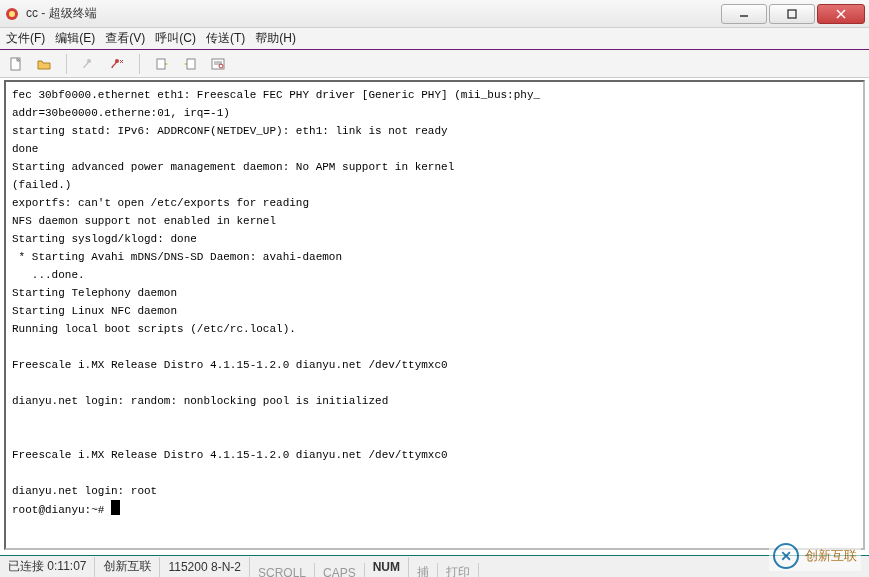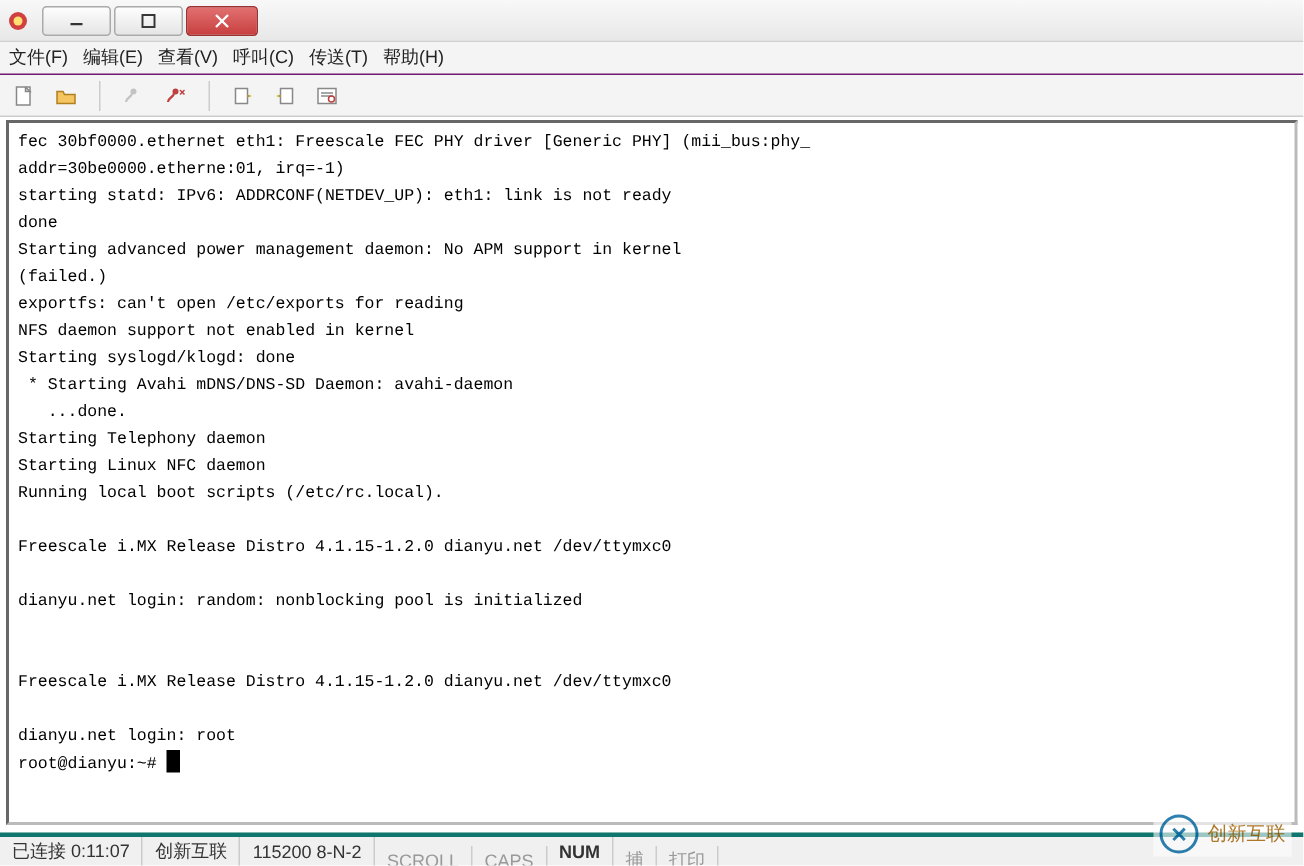--- a/index.html
+++ b/index.html
@@ -86,21 +86,21 @@
     width: 9px; height: 15px;
     background: #000;
     vertical-align: text-bottom;
     margin-bottom:1px;
   }
   
   .statusbar {
     position:absolute; bottom:0; left:0; right:0;
     height: 22px;
     background: #f0f0f0;
-    border-top: 3px solid #0f766e;
+    border-top: 1px solid #0f766e;
     display: flex; align-items:center;
     font-size: 12px;
     color: #333;
   }
   .status-cell {
     padding: 0 8px;
     border-right: 1px solid #ccc;
     height: 20px;
     display:flex;align-items:center;
   }
@@ -125,20 +125,21 @@
 </head>
 <body>
 
 <div class="titlebar">
   <span class="app-icon">
     <svg width="16" height="16" viewBox="0 0 16 16">
         <circle cx="8" cy="8" r="6" fill="#d04040"></circle>
         <circle cx="8" cy="8" r="3" fill="#ffe070"></circle>
       </svg>
   </span>
+  <span class="title">cc - 超级终端</span>
   <div class="win-controls">
     <div class="win-btn">
       <svg width="10" height="10">
           <line x1="1" y1="7" x2="9" y2="7" stroke="#333" stroke-width="1.5"></line>
         </svg>
     </div>
     <div class="win-btn">
       <svg width="10" height="10">
           <rect x="1" y="1" width="8" height="8" fill="none" stroke="#333" stroke-width="1.3"></rect>
         </svg>

